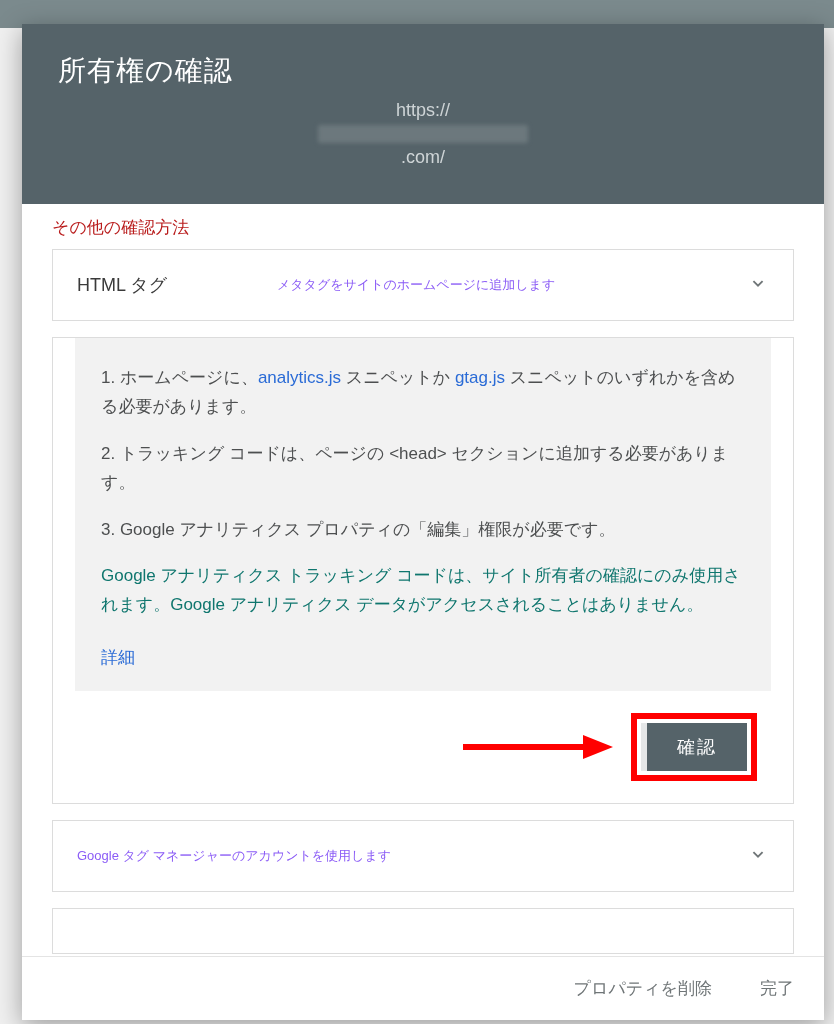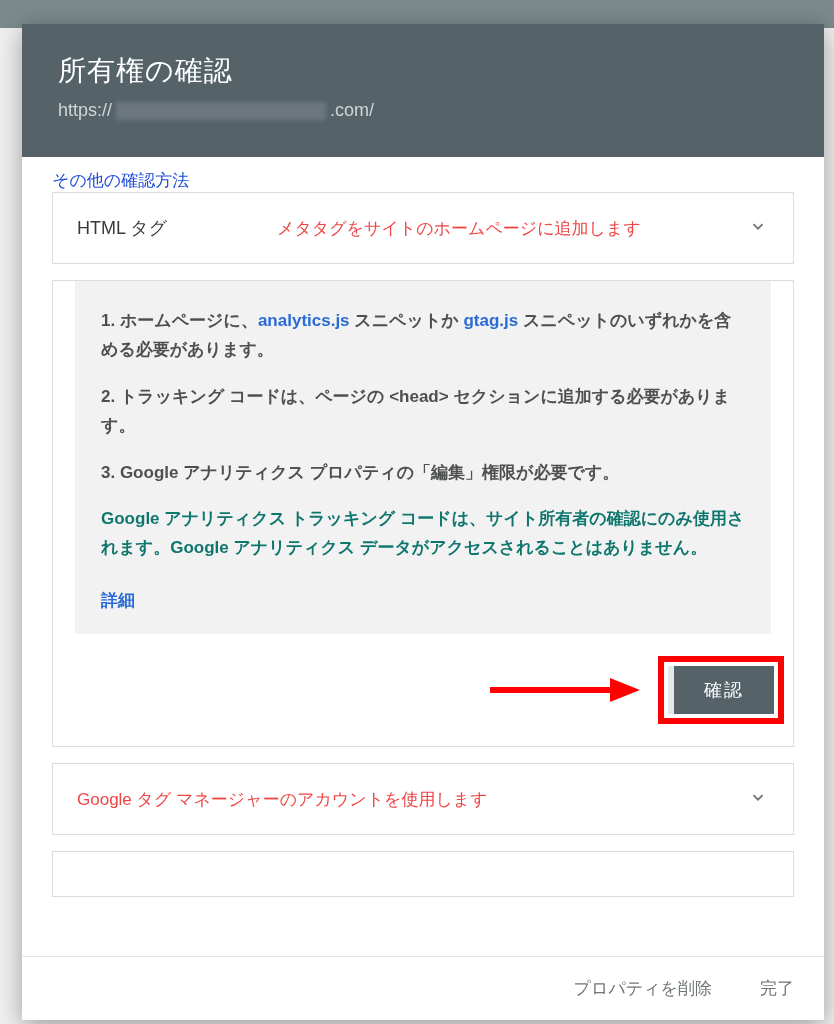--- a/index.html
+++ b/index.html
@@ -42,85 +42,85 @@
   font-weight: 400;
   letter-spacing: 1px;
 }
 .modal-header .url {
   margin-top: 10px;
   font-size: 18px;
   color: #cfd5d7;
   display: flex;
   align-items: center;
   gap: 4px;
+  flex-direction: column;
 }
 .modal-header .url .blur {
   display: inline-block;
   width: 210px; height: 18px;
   background: #6c787d;
   filter: blur(2px);
   border-radius: 2px;
 }
 .modal-body {
   flex: 1;
   overflow: auto;
   padding: 10px 30px 12px;
 }
 .section-label {
-  color: #1d4ed8;
+  color: #b91c1c;
   font-size: 17px;
-  margin: 2px 0 0;
+  margin: 2px 0 10px;
 }
 .card {
   border: 1px solid #dcdcdc;
   margin-bottom: 16px;
 }
 .card-header {
   display: flex;
   align-items: center;
   padding: 22px 24px;
   cursor: pointer;
 }
 .card-header .title {
   font-size: 18px;
   color: #3a3a3a;
   flex: 0 0 200px;
 }
 .card-header .subtitle {
-  font-size: 17px;
-  color: #ef4444;
+  font-size: 13px;
+  color: #8b5cf6;
   flex: 1;
 }
 .card-header .chev {
   flex: 0 0 auto;
   color: #6f7577;
 }
 .card-body {
   background: #f2f2f2;
   margin: 0 22px 22px;
   padding: 26px 26px 22px;
-  font-weight: bold;
 }
 .card-body p {
   font-size: 17px;
   color: #4d4f50;
   line-height: 1.7;
   margin-bottom: 18px;
 }
 .card-body p.muted { color: #0f766e; }
 .card-body a.link { color: #2a6bd6; text-decoration: none; }
 .card-body .detail-link {
   color: #2a6bd6; font-size: 17px; text-decoration: none;
   display: inline-block; margin-top: 8px;
 }
 .confirm-row {
   display: flex;
   justify-content: flex-end;
   align-items: center;
-  margin: 10px 9px 22px;
+  margin: 10px 36px 22px;
   gap: 18px;
 }
 .arrow {
   display: flex;
   align-items: center;
 }
 .arrow svg { display: block; }
 .highlight-box {
   border: 6px solid #ff0000;
   padding: 4px;

